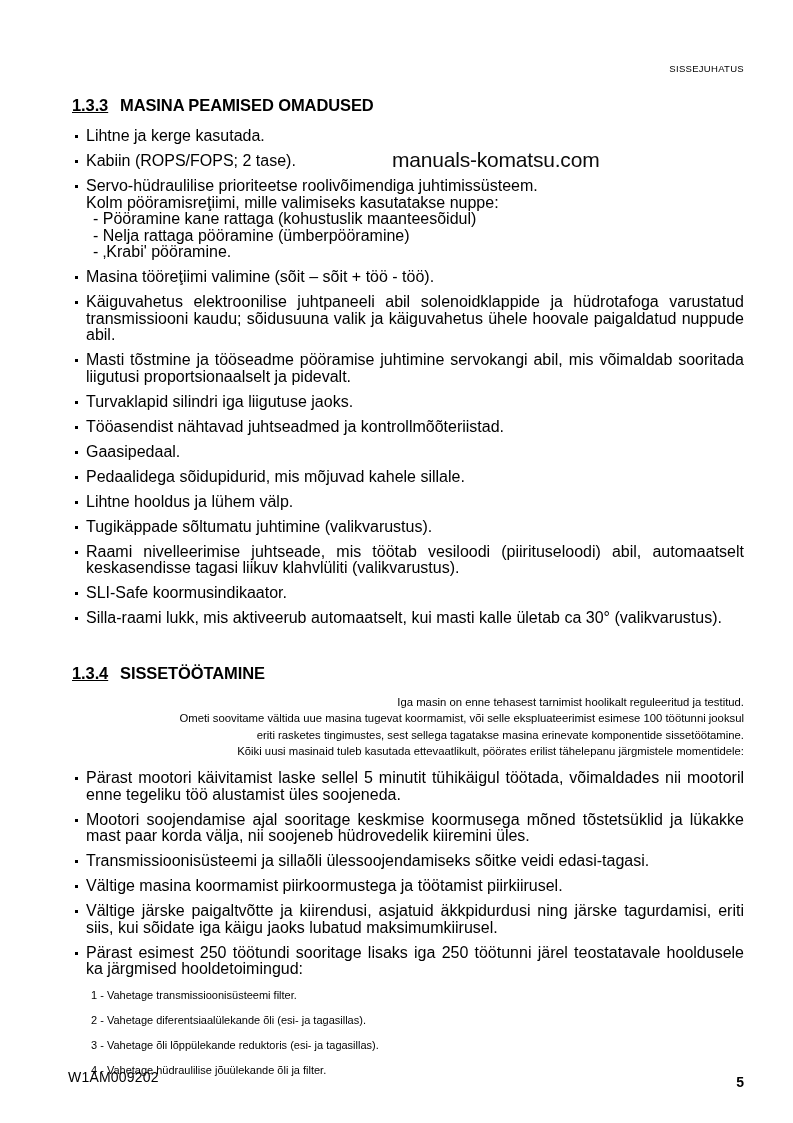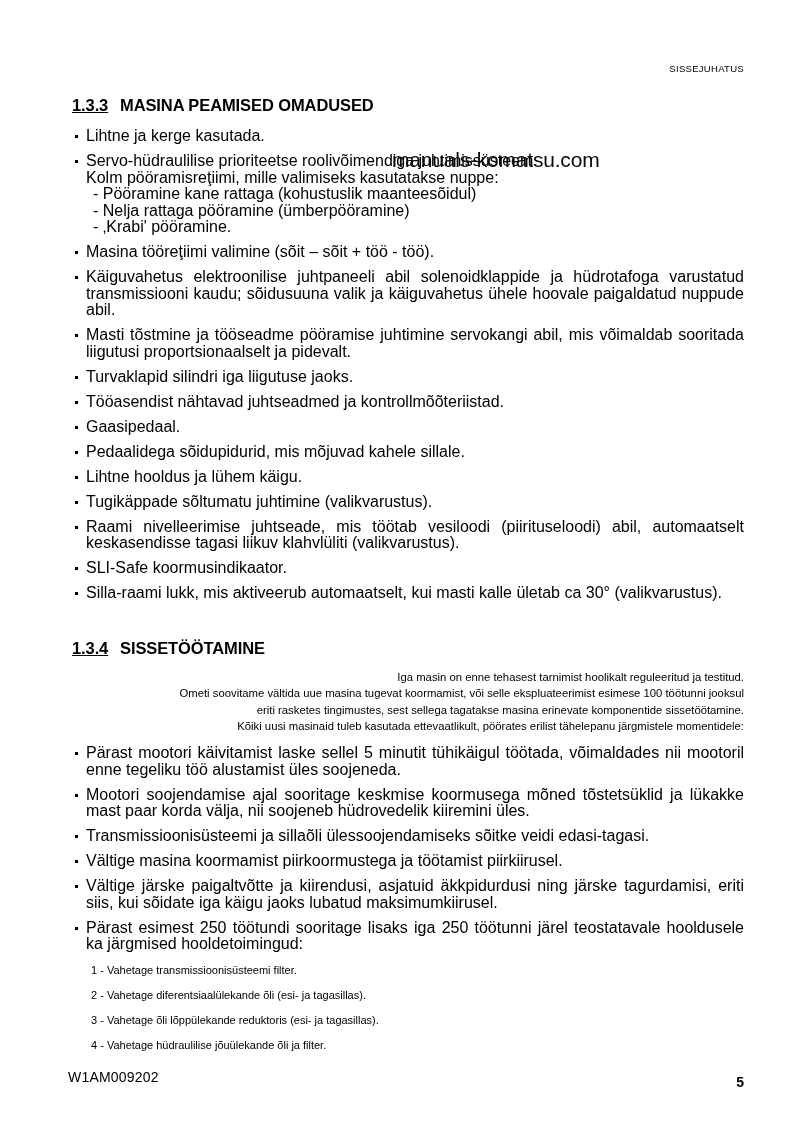--- a/index.html
+++ b/index.html
@@ -147,39 +147,40 @@
   <div class="watermark">manuals-komatsu.com</div>
 
   <div class="content">
 
     <h2 class="section-heading heading-1-3-3">
       <span class="num">1.3.3</span><span>MASINA PEAMISED OMADUSED</span>
     </h2>
 
     <ul class="bullets">
       <li><span class="nojustify">Lihtne ja kerge kasutada.</span></li>
+      <li><span class="nojustify">Kabiin (ROPS/FOPS; 2 tase).</span></li>
 
       <li>
         <span class="sublines">
           <span class="subline">Servo-hüdraulilise prioriteetse roolivõimendiga juhtimissüsteem.</span>
           <span class="subline">Kolm pööramisreţiimi, mille valimiseks kasutatakse nuppe:</span>
           <span class="dash-item">- Pööramine kane rattaga (kohustuslik maanteesõidul)</span>
           <span class="dash-item">- Nelja rattaga pööramine (ümberpööramine)</span>
           <span class="dash-item">- ‚Krabi' pööramine.</span>
         </span>
       </li>
 
       <li><span class="nojustify">Masina tööreţiimi valimine (sõit – sõit + töö - töö).</span></li>
       <li>Käiguvahetus elektroonilise juhtpaneeli abil solenoidklappide ja hüdrotafoga varustatud transmissiooni kaudu; sõidusuuna valik ja käiguvahetus ühele hoovale paigaldatud nuppude abil.</li>
       <li>Masti tõstmine ja tööseadme pööramise juhtimine servokangi abil, mis võimaldab sooritada liigutusi proportsionaalselt ja pidevalt.</li>
       <li><span class="nojustify">Turvaklapid silindri iga liigutuse jaoks.</span></li>
       <li><span class="nojustify">Tööasendist nähtavad juhtseadmed ja kontrollmõõteriistad.</span></li>
       <li><span class="nojustify">Gaasipedaal.</span></li>
       <li><span class="nojustify">Pedaalidega sõidupidurid, mis mõjuvad kahele sillale.</span></li>
-      <li><span class="nojustify">Lihtne hooldus ja lühem käigu.</span></li>
+      <li><span class="nojustify">Lihtne hooldus ja lühem välp.</span></li>
       <li><span class="nojustify">Tugikäppade sõltumatu juhtimine (valikvarustus).</span></li>
       <li>Raami nivelleerimise juhtseade, mis töötab vesiloodi (piirituseloodi) abil, automaatselt keskasendisse tagasi liikuv klahvlüliti (valikvarustus).</li>
       <li><span class="nojustify">SLI-Safe koormusindikaator.</span></li>
       <li><span class="nojustify">Silla-raami lukk, mis aktiveerub automaatselt, kui masti kalle ületab ca 30° (valikvarustus).</span></li>
     </ul>
 
     <h2 class="section-heading heading-1-3-4">
       <span class="num">1.3.4</span><span>SISSETÖÖTAMINE</span>
     </h2>
 

